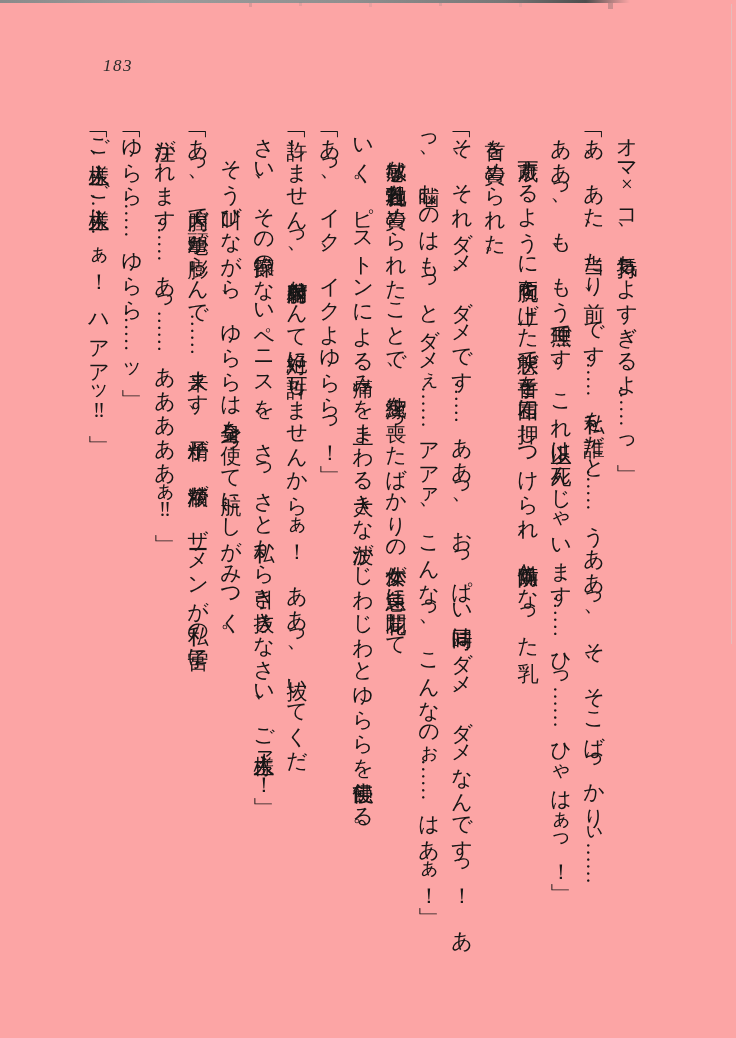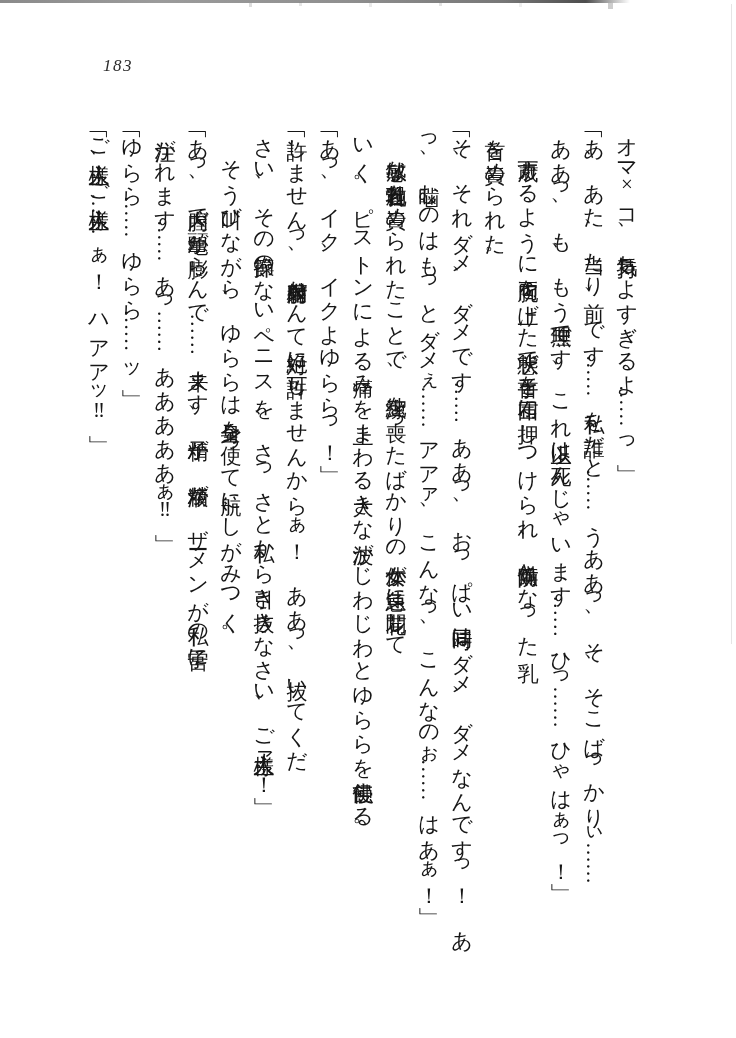--- a/index.html
+++ b/index.html
@@ -4,21 +4,21 @@
 <style>
   html, body {
     margin: 0;
     padding: 0;
     background: #e9e9e9;
   }
   .page {
     position: relative;
     width: 736px;
     height: 1038px;
-    background: #ffffff;
+    background: #fca5a5;
     overflow: hidden;
     font-family: "Liberation Serif", "DejaVu Serif", serif;
   }
   
   .scan-edge-top {
     position: absolute;
     top: 0;
     left: 0;
     width: 630px;
     height: 3px;

